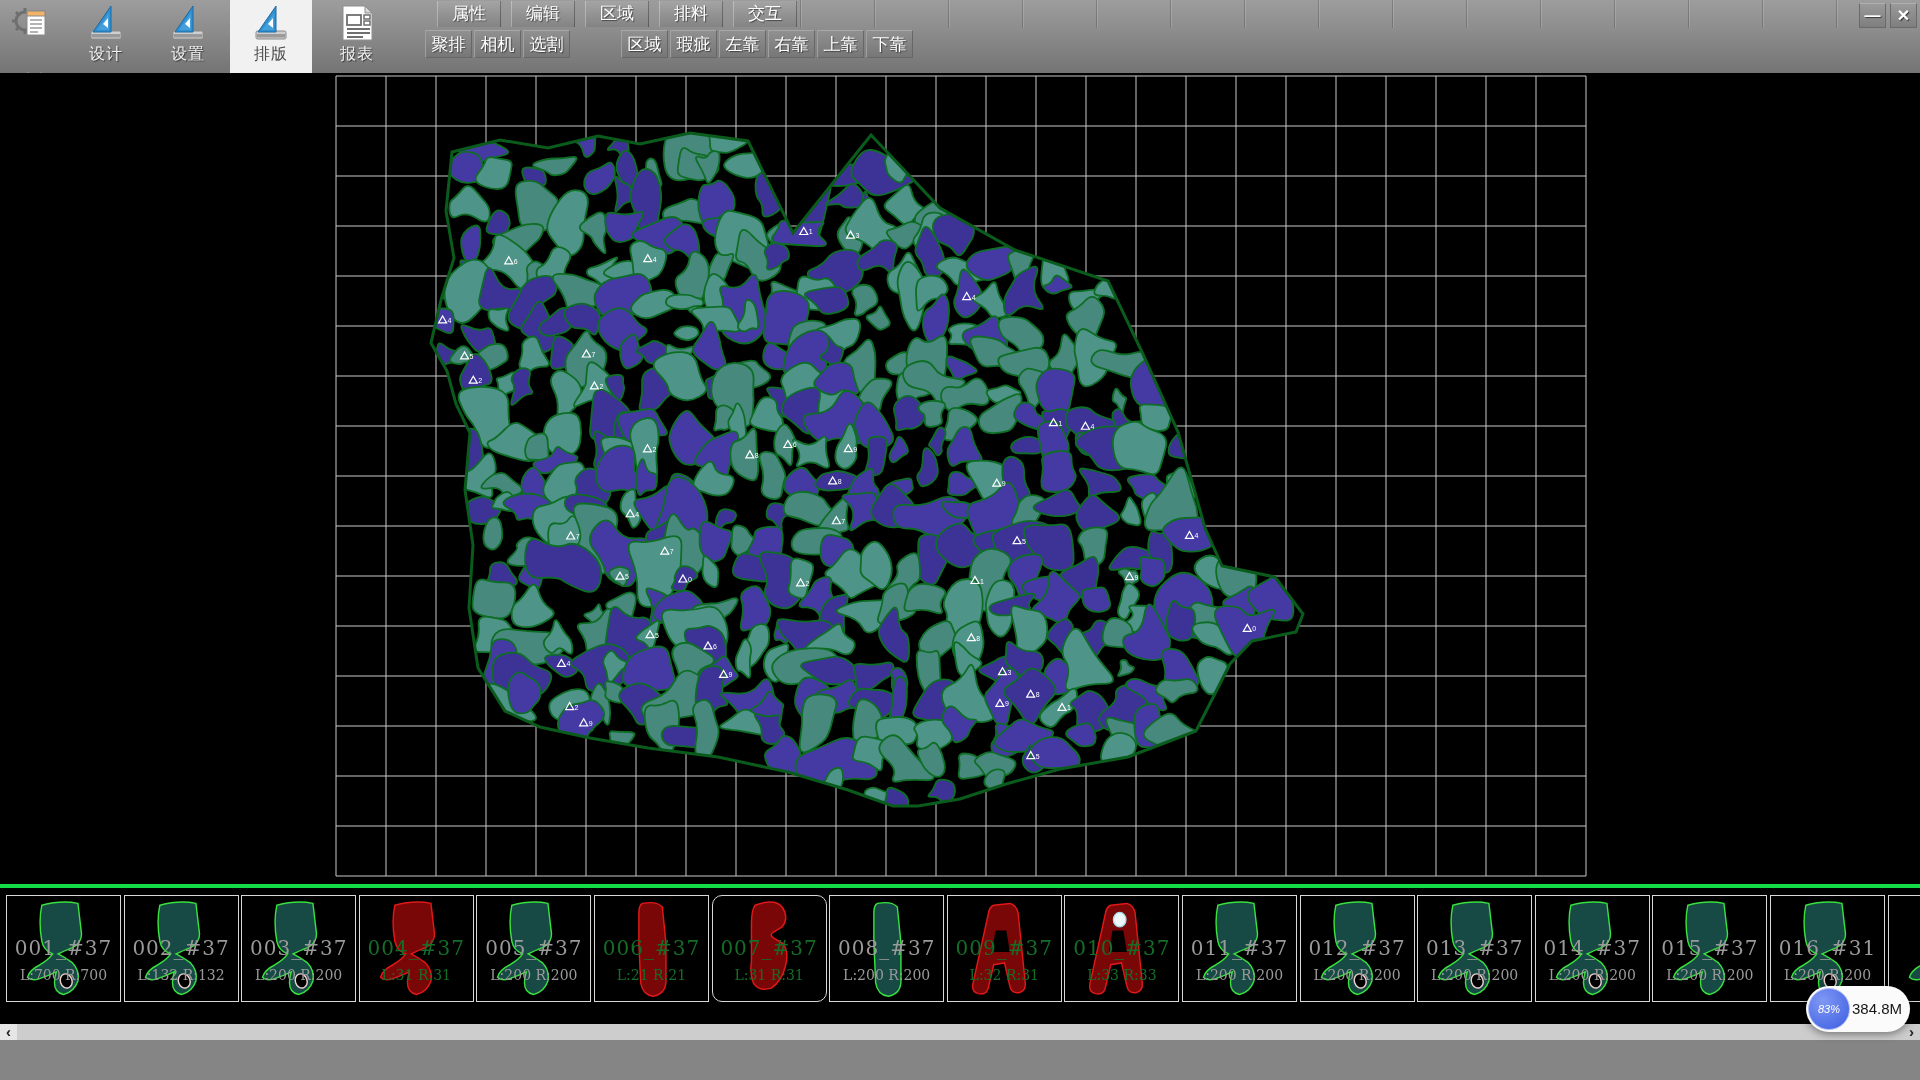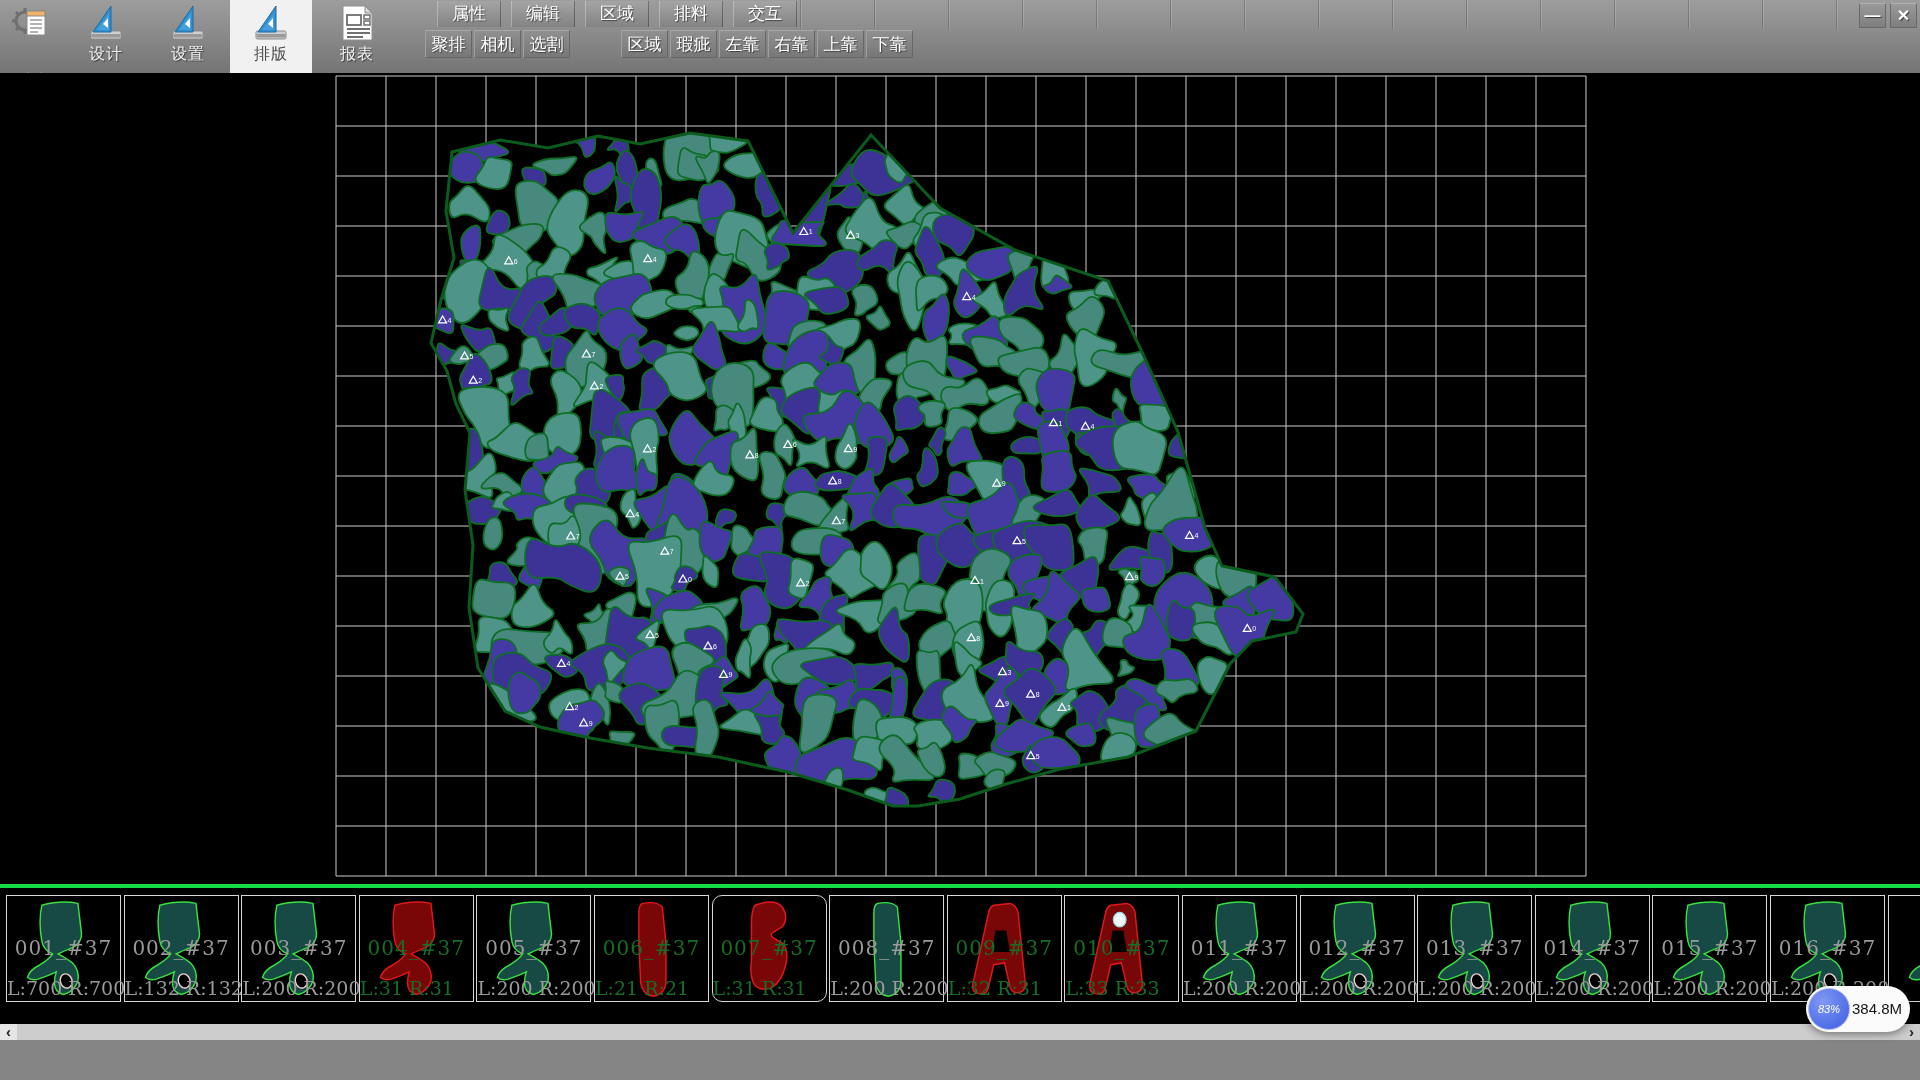--- a/index.html
+++ b/index.html
@@ -59,22 +59,22 @@
     position:absolute;top:7px;width:115px;height:107px;border:1px solid #d8d8d8;
     box-sizing:border-box;background:#000;
   }
   .cell svg{position:absolute;left:2px;top:2px;width:109px;height:101px;}
   .cell .nm{
     position:absolute;left:0;top:40px;width:100%;text-align:center;
     font-family:"DejaVu Serif","Liberation Serif",serif;font-size:20px;color:#9a9a9a;
     letter-spacing:1px;pointer-events:none;
   }
   .cell .lr{
-    position:absolute;left:0;bottom:2px;width:100%;
-    font-family:"DejaVu Serif","Liberation Serif",serif;font-size:19px;color:#9a9a9a;
+    position:absolute;left:0;bottom:18px;width:100%;text-align:center;
+    font-family:"DejaVu Serif","Liberation Serif",serif;font-size:14px;color:#9a9a9a;
     pointer-events:none;white-space:nowrap;
   }
   .cell.red .nm,.cell.red .lr{color:#156e28;}
   
   .hscroll{position:absolute;left:0;top:1024px;width:1920px;height:16px;background:#cdcdcd;}
   .hs-arrow{
     position:absolute;top:0;width:17px;height:16px;background:#e6e6e6;
     color:#222;font-size:15px;font-weight:bold;text-align:center;line-height:15px;
   }
   .bottom-band{position:absolute;left:0;top:1040px;width:1920px;height:40px;background:#858585;}
@@ -846,21 +846,21 @@
         <path d="M26,8 Q48,2 66,6 L70,40 Q70,50 60,55 Q50,59 44,62 Q52,66 60,72 Q68,80 66,92 Q62,104 50,107 Q40,105 40,94 Q40,88 42,82 Q34,86 22,90 Q14,92 10,88 Q12,80 24,74 Q34,68 38,62 Q28,58 26,48 Q22,26 26,8 Z" fill="#174a44" stroke="#39e03e" stroke-width="1.6"></path>
       </svg>
       <div class="nm">015_#37</div>
       <div class="lr">L:200 R:200</div>
     </div>
     <div class="cell" style="left: 1770px;">
       <svg viewBox="0 0 100 112" preserveAspectRatio="xMidYMid meet">
         <path d="M26,8 Q48,2 66,6 L70,40 Q70,50 60,55 Q50,59 44,62 Q52,66 60,72 Q68,80 66,92 Q62,104 50,107 Q40,105 40,94 Q40,88 42,82 Q34,86 22,90 Q14,92 10,88 Q12,80 24,74 Q34,68 38,62 Q28,58 26,48 Q22,26 26,8 Z" fill="#174a44" stroke="#39e03e" stroke-width="1.6"></path>
         <ellipse cx="53" cy="92" rx="6.5" ry="8" fill="#000" stroke="#eecfcf" stroke-width="1.6" transform="rotate(-18 53 92)"></ellipse>
       </svg>
-      <div class="nm">016_#37</div>
+      <div class="nm">016_#31</div>
       <div class="lr">L:200 R:200</div>
     </div>
     <div class="cell" style="left: 1887.6px;">
       <svg viewBox="0 0 100 112" preserveAspectRatio="xMidYMid meet">
         <path d="M26,8 Q48,2 66,6 L70,40 Q70,50 60,55 Q50,59 44,62 Q52,66 60,72 Q68,80 66,92 Q62,104 50,107 Q40,105 40,94 Q40,88 42,82 Q34,86 22,90 Q14,92 10,88 Q12,80 24,74 Q34,68 38,62 Q28,58 26,48 Q22,26 26,8 Z" fill="#174a44" stroke="#39e03e" stroke-width="1.6"></path>
       </svg>
       <div class="nm"></div>
       <div class="lr"></div>
     </div>
   </div>

